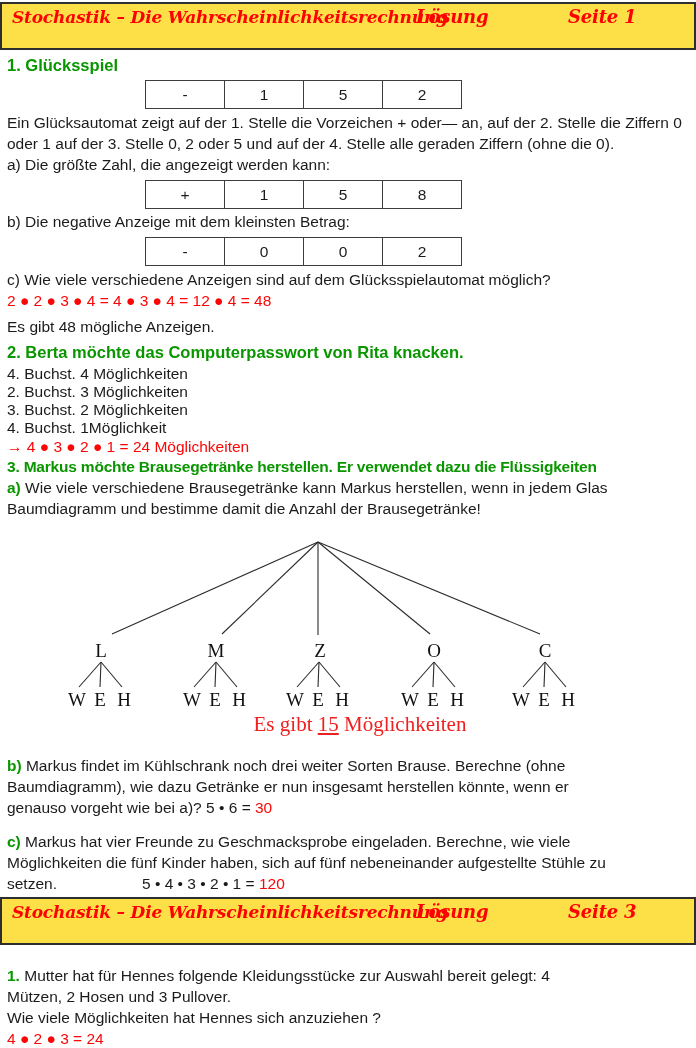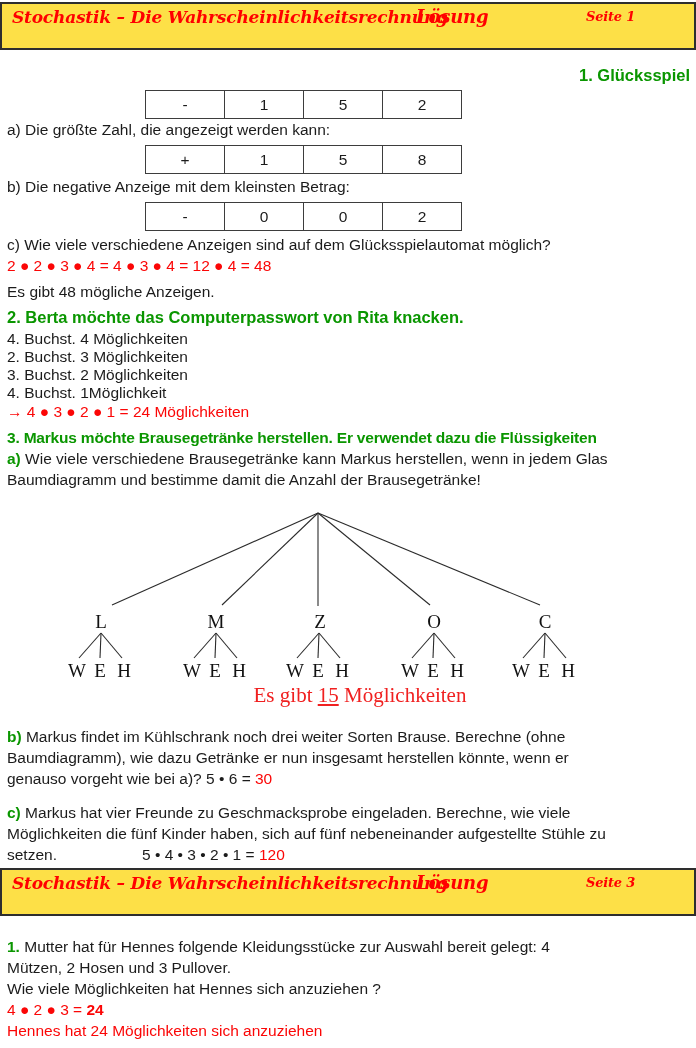--- a/index.html
+++ b/index.html
@@ -14,29 +14,29 @@
   }
   .hdr-1 { margin-top:2px; }
   .hdr span {
     position:absolute; top:0; height:26px; line-height:26px;
     font-family:"DejaVu Serif","Liberation Serif",serif;
     font-style:italic; font-weight:bold; color:#ff0000;
     font-size:17px; letter-spacing:-0.2px; white-space:nowrap;
   }
   .hdr .t { left:10px; }
   .hdr .m { left:414px; font-size:18px; }
-  .hdr .p { left:584px; font-size:13px; }
+  .hdr .p { left:566px; font-size:18px; }
   .content { padding:0 6px 0 7px; }
   .green { color:#0a9600; font-weight:bold; }
   .red   { color:#fb0606; }
-  .bold  { font-weight:bold; }
+  .bold  { font-weight:normal; }
   .line  { white-space:nowrap; }
-  .sec1-h { font-size:16.5px; line-height:19px; margin-top:16px;text-align:right; }
+  .sec1-h { font-size:16.5px; line-height:19px; margin-top:6px; }
   .sec2-h { font-size:16.5px; line-height:21px; margin-top:5px; }
-  .sec3-h { font-size:15.5px; line-height:20px; margin-top:6px; white-space:nowrap; letter-spacing:-0.2px; }
+  .sec3-h { font-size:15.5px; line-height:20px; white-space:nowrap; letter-spacing:-0.2px; }
   table.vtable { border-collapse:collapse; margin:5px 0 0 138px; }
   table.vtable td {
     width:79px; height:28px; border:1.5px solid #3d3d3d;
     text-align:center; vertical-align:middle; font-size:15.5px; background:#fff;
   }
   .mt2{margin-top:2px;} .mt3{margin-top:3px;} .mt4{} .mt5{margin-top:5px;} .mt13{margin-top:13px;}
   .mt18{margin-top:18px;} .mt20{margin-top:20px;}
   .steps div { line-height:18px; }
   .calcline { line-height:21px; }
   .tree-svg { display:block; margin-top:12px; }
@@ -69,20 +69,24 @@
     <tbody>
         <tr>
       <td>-</td>
       <td>1</td>
       <td>5</td>
       <td>2</td>
     </tr>
   </tbody>
     </table>
 
+  <div class="mt3">
+    <div class="line">Ein Glücksautomat zeigt auf der 1. Stelle die Vorzeichen + oder— an, auf der 2. Stelle die Ziffern 0</div>
+    <div class="line">oder 1 auf der 3. Stelle 0, 2 oder 5 und auf der 4. Stelle alle geraden Ziffern (ohne die 0).</div>
+  </div>
 
   <div class="line">a) Die größte Zahl, die angezeigt werden kann:</div>
 
   <table class="vtable">
     <tbody>
         <tr>
       <td>+</td>
       <td>1</td>
       <td>5</td>
       <td>8</td>

